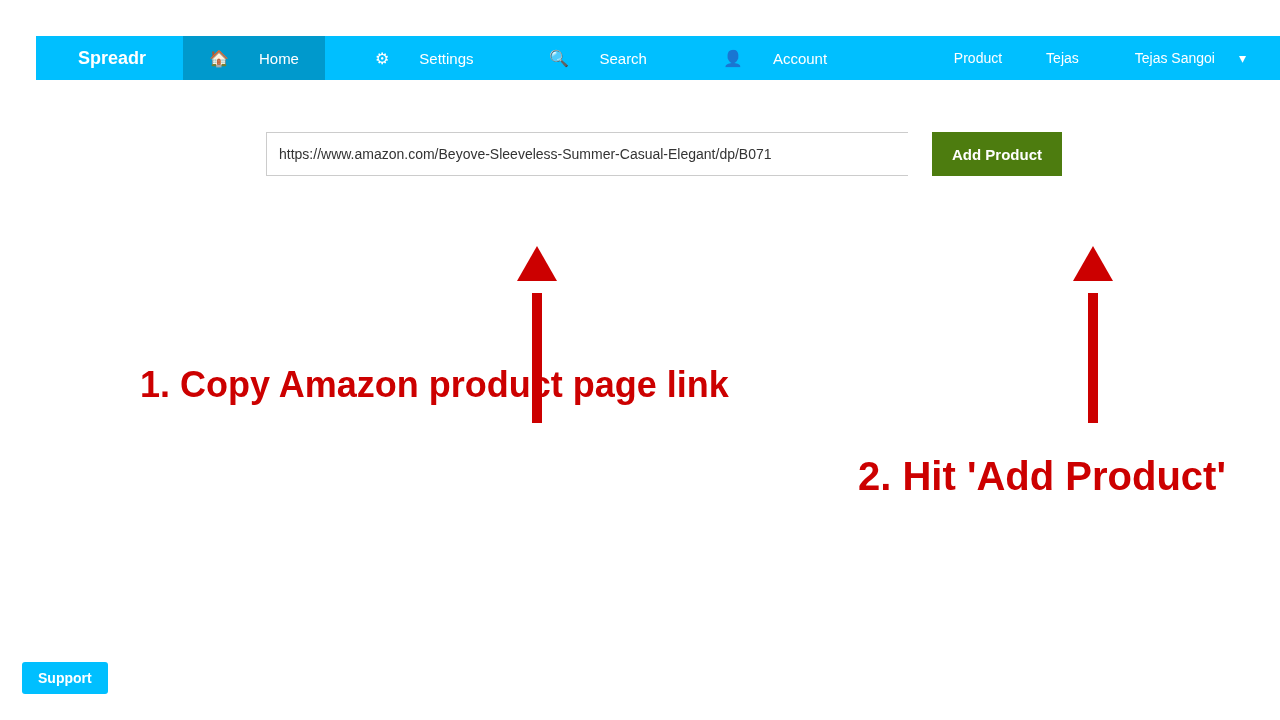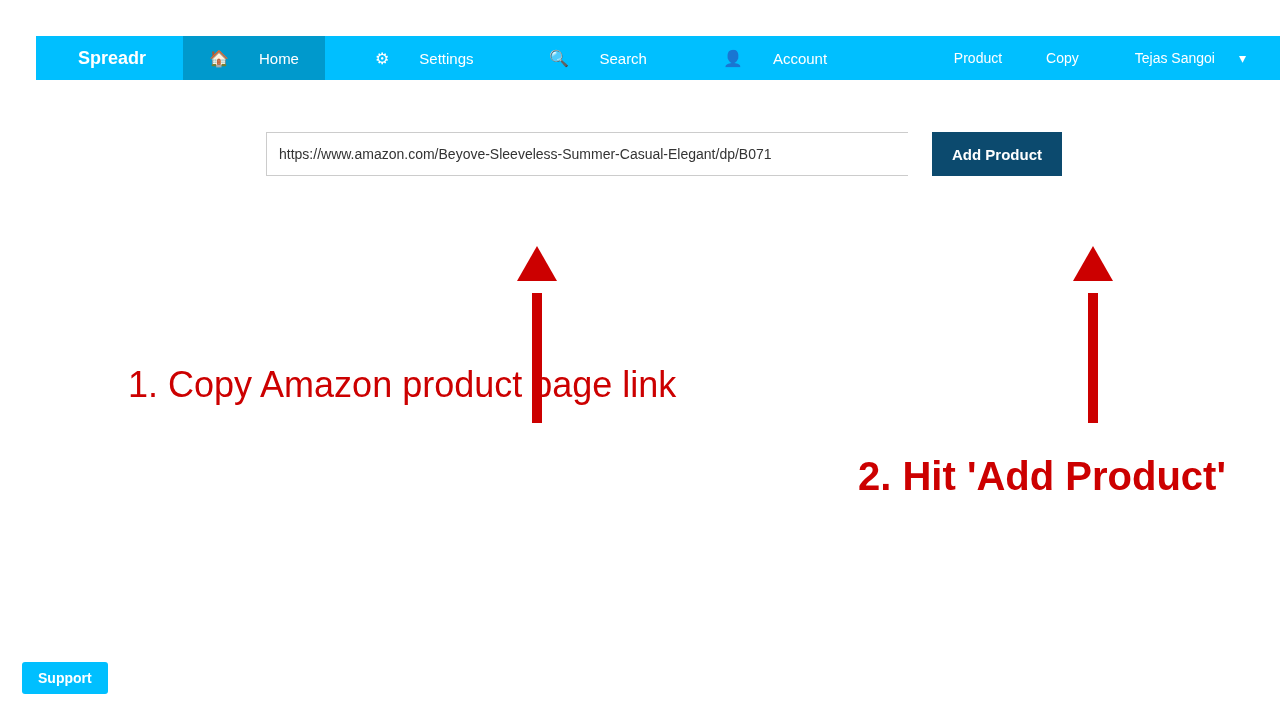--- a/index.html
+++ b/index.html
@@ -75,21 +75,21 @@
       height: 44px;
       border: 1px solid #ccc;
       border-right: none;
       padding: 0 12px;
       font-size: 14px;
       outline: none;
       color: #333;
     }
     .add-product-btn {
       height: 44px;
-      background-color: #0c4a6e;
+      background-color: #4d7c0f;
       color: #fff;
       border: none;
       padding: 0 20px;
       font-size: 15px;
       font-weight: bold;
       cursor: pointer;
       white-space: nowrap;
     }
 
     
@@ -130,25 +130,25 @@
       width: 0;
       height: 0;
       border-left: 20px solid transparent;
       border-right: 20px solid transparent;
       border-bottom: 35px solid #cc0000;
       margin-bottom: 0;
     }
 
     .label-1 {
       position: absolute;
-      left: 80px;
+      left: 92px;
       top: 140px;
       color: #cc0000;
       font-size: 36px;
-      font-weight: 400;
+      font-weight: 700;
       font-family: Arial Black, Arial, sans-serif;
     }
 
     .label-2 {
       position: absolute;
       left: 810px;
       top: 230px;
       color: #cc0000;
       font-size: 40px;
       font-weight: 900;
@@ -188,21 +188,21 @@
     <span class="nav-icon">🔍</span>
     <span>Search</span>
   </a>
   <a class="nav-item">
     <span class="nav-icon">👤</span>
     <span>Account</span>
   </a>
 
   <div class="navbar-right">
     <span>Product</span>
-    <span>Copy</span>
+    <span>Tejas</span>
     <span class="user-menu">
       <span>Tejas Sangoi</span>
       <span>▾</span>
     </span>
   </div>
 </nav>
 
 <div class="main-content">
   <div class="url-bar-row">
     <input class="url-input" type="text" value="https://www.amazon.com/Beyove-Sleeveless-Summer-Casual-Elegant/dp/B071" style="">

